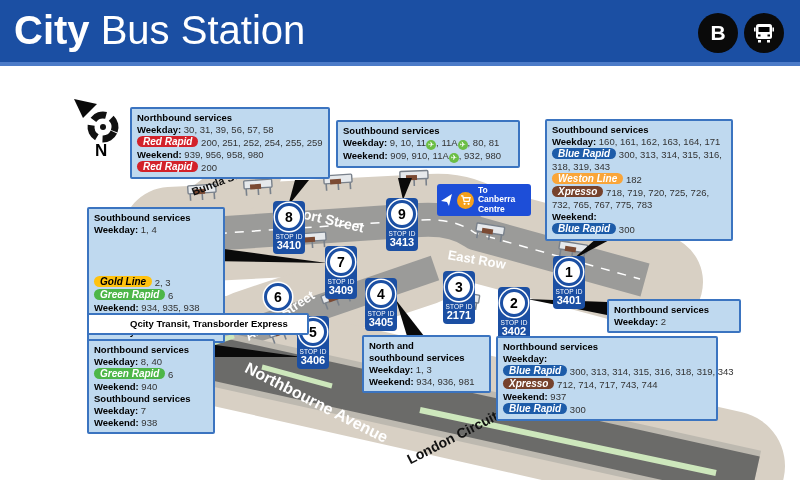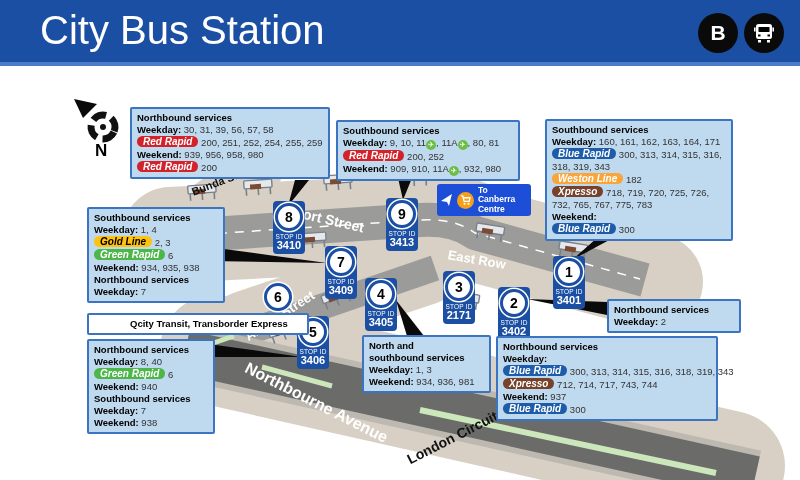--- a/index.html
+++ b/index.html
@@ -2,21 +2,21 @@
 <html><head>
 <meta charset="utf-8">
 <style>
   html,body{margin:0;padding:0;}
   body{width:800px;height:480px;position:relative;background:#fff;overflow:hidden;
        font-family:"Liberation Sans",sans-serif;}
   
   #header{position:absolute;left:0;top:0;width:800px;height:62px;background:#1B4FA3;
           border-bottom:4px solid #4C7BC8;z-index:30;}
   #title{position:absolute;left:14px;top:8px;font-size:40px;color:#fff;white-space:nowrap;}
-  #title .bold{font-weight:400;margin-left:26px;}
+  #title .bold{font-weight:700;}
   #title .light{font-weight:300;}
   .badge{position:absolute;top:13px;width:40px;height:40px;border-radius:50%;background:#0a0a0a;
          display:flex;align-items:center;justify-content:center;color:#fff;}
   #badge-b{right:62px;font-size:21px;font-weight:bold;}
   #badge-bus{right:16px;}
   
   #basemap{position:absolute;left:0;top:0;z-index:1;}
   #map-layer{position:absolute;left:0;top:0;width:800px;height:480px;z-index:10;}
   .street-label{position:absolute;font-weight:bold;white-space:nowrap;transform-origin:left center;}
   
@@ -178,38 +178,37 @@
     <div class="info-box" style="left: 130px; top: 107px; width: 186px;">
       <div class="ln"><span class="b">Northbound services</span></div>
       <div class="ln"><span class="b">Weekday:</span><span> 30, 31, 39, 56, 57, 58</span></div>
       <div class="ln"><span class="pill" style="background: rgb(211, 34, 42); color: rgb(255, 255, 255);">Red Rapid</span><span> 200, 251, 252, 254, 255, 259</span></div>
       <div class="ln"><span class="b">Weekend:</span><span> 939, 956, 958, 980</span></div>
       <div class="ln"><span class="pill" style="background: rgb(211, 34, 42); color: rgb(255, 255, 255);">Red Rapid</span><span> 200</span></div>
     </div>
     <div class="info-box" style="left: 336px; top: 120px; width: 170px;">
       <div class="ln"><span class="b">Southbound services</span></div>
       <div class="ln"><span class="b">Weekday:</span><span> 9, 10, 11</span><span class="plane">✈</span><span>, 11A</span><span class="plane">✈</span><span>, 80, 81</span></div>
-      <div class="ln"><span class="pill" style="background: rgb(211, 34, 42); color: rgb(255, 255, 255);">Red Rapid</span><span> 200, 252</span></div>
       <div class="ln"><span class="b">Weekend:</span><span> 909, 910, 11A</span><span class="plane">✈</span><span>, 932, 980</span></div>
     </div>
     <div class="info-box" style="left: 545px; top: 119px; width: 174px;">
       <div class="ln"><span class="b">Southbound services</span></div>
       <div class="ln"><span class="b">Weekday:</span><span> 160, 161, 162, 163, 164, 171</span></div>
       <div class="ln"><span class="pill" style="background: rgb(29, 92, 169); color: rgb(255, 255, 255);">Blue Rapid</span><span> 300, 313, 314, 315, 316,</span></div>
       <div class="ln"><span>318, 319, 343</span></div>
       <div class="ln"><span class="pill" style="background: rgb(249, 165, 57); color: rgb(255, 255, 255);">Weston Line</span><span> 182</span></div>
       <div class="ln"><span class="pill" style="background: rgb(118, 66, 44); color: rgb(255, 255, 255);">Xpresso</span><span> 718, 719, 720, 725, 726,</span></div>
       <div class="ln"><span>732, 765, 767, 775, 783</span></div>
       <div class="ln"><span class="b">Weekend:</span></div>
       <div class="ln"><span class="pill" style="background: rgb(29, 92, 169); color: rgb(255, 255, 255);">Blue Rapid</span><span> 300</span></div>
     </div>
     <div class="info-box" style="left: 87px; top: 207px; width: 124px;">
       <div class="ln"><span class="b">Southbound services</span></div>
       <div class="ln"><span class="b">Weekday:</span><span> 1, 4</span></div>
-      <div class="ln"><span class="pill" style="background: rgb(255, 194, 14); color: rgb(0, 0, 0);">Gold Line</span><span> 2, 3</span></div>
+      <div class="ln"><span class="pill" style="background: rgb(255, 194, 14); color: rgb(0, 0, 0); margin-top: 40px;">Gold Line</span><span> 2, 3</span></div>
       <div class="ln"><span class="pill" style="background: rgb(77, 182, 72); color: rgb(255, 255, 255);">Green Rapid</span><span> 6</span></div>
       <div class="ln"><span class="b">Weekend:</span><span> 934, 935, 938</span></div>
       <div class="ln"><span class="b">Northbound services</span></div>
       <div class="ln"><span class="b">Weekday:</span><span> 7</span></div>
     </div>
     <div class="info-box white-box" style="left: 87px; top: 313px; width: 172px; padding-left: 41px;">
       <div class="ln"><span class="b">Qcity Transit, Transborder Express</span></div>
     </div>
     <div class="info-box" style="left: 87px; top: 339px; width: 114px;">
       <div class="ln"><span class="b">Northbound services</span></div>

